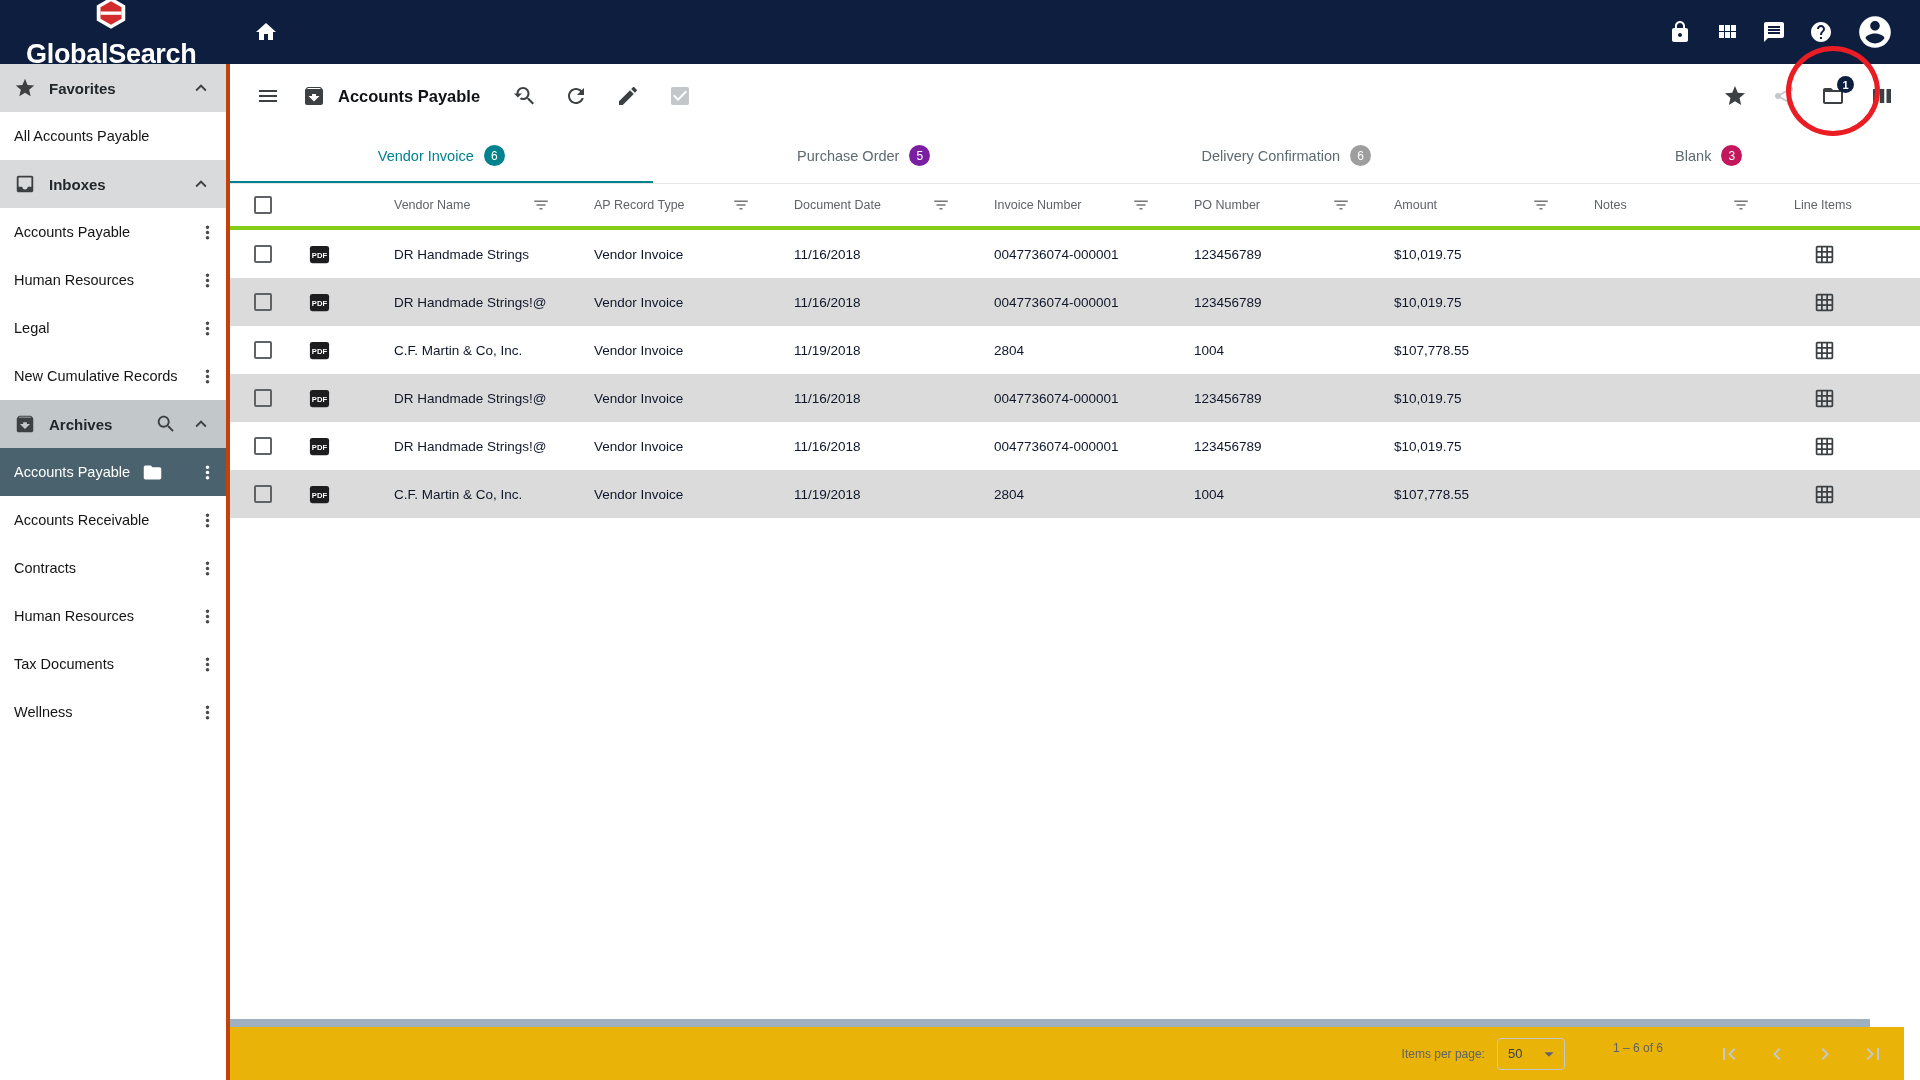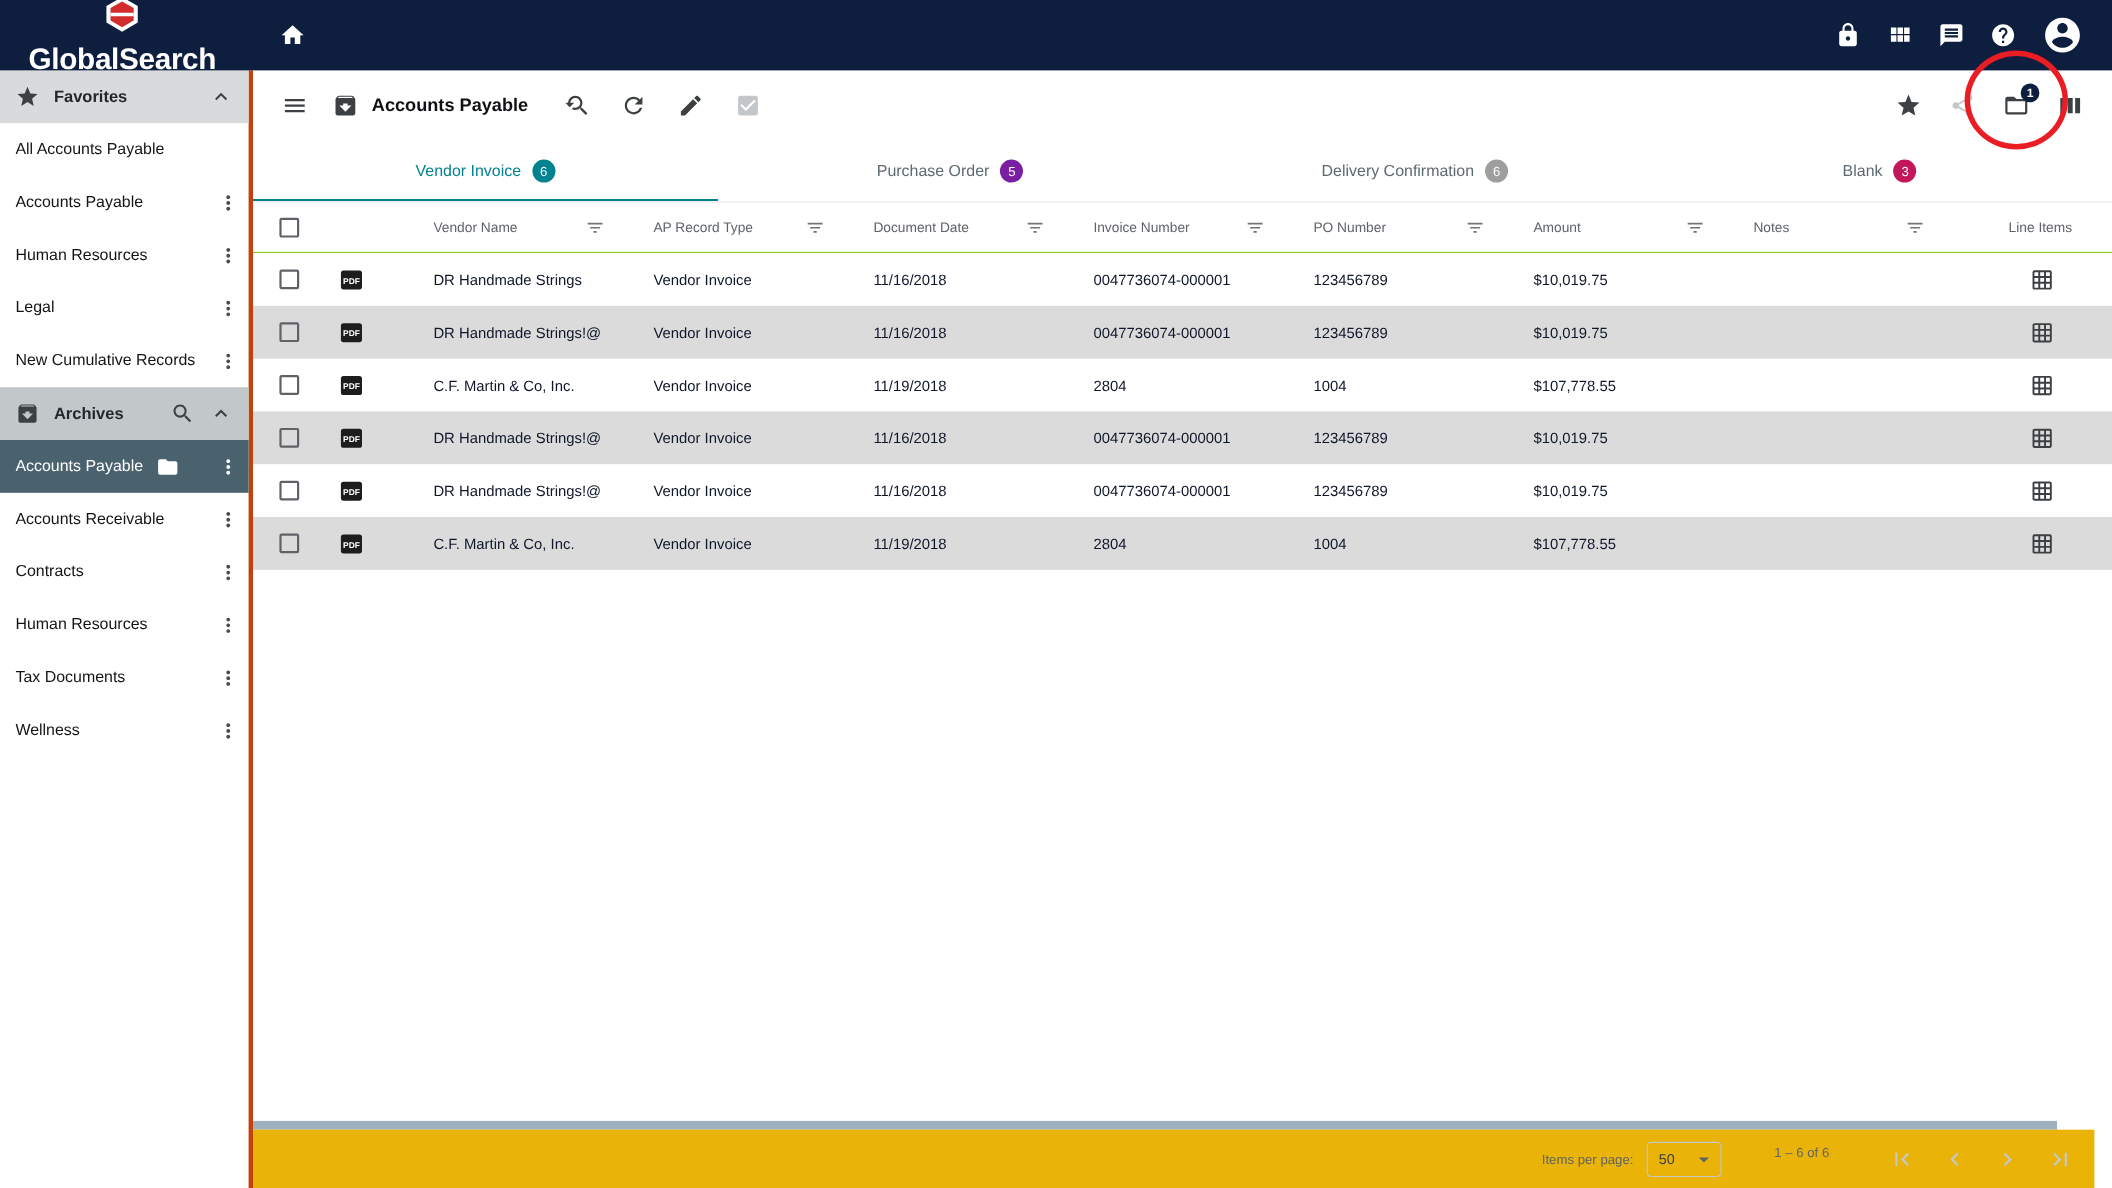--- a/index.html
+++ b/index.html
@@ -46,27 +46,27 @@
   .badge-dot { position:absolute; top:-8px; right:-9px; width:17px; height:17px; border-radius:50%; background:#0d1e3f; color:#fff; font-size:11px; font-weight:bold; display:flex; align-items:center; justify-content:center; }
 
   
   .tabs { height:56px; display:flex; border-bottom:1px solid #e6e6e6; }
   .tab { flex:1; display:flex; align-items:center; justify-content:center; gap:10px; font-size:14.5px; color:#5d6a70; cursor:pointer; }
   .tab.active { color:#00838f; box-shadow:inset 0 -2px 0 #00838f; }
   .tab-badge { min-width:21px; height:21px; border-radius:50%; color:#fff; font-size:12px; display:flex; align-items:center; justify-content:center; }
   .b0 { background:#00838f; } .b1 { background:#7b1fa2; } .b2 { background:#9e9e9e; } .b3 { background:#c2185b; }
 
   
-  .thead { height:46px; display:flex; align-items:center; padding-left:24px; border-bottom:1px solid #84cc16; font-size:12.5px; color:#5f6368; }
+  .thead { height:46px; display:flex; align-items:center; padding-left:24px; border-bottom:4px solid #84cc16; font-size:12.5px; color:#5f6368; }
   .trow { height:48px; display:flex; align-items:center; padding-left:24px; font-size:13.5px; color:#0f172a; cursor:pointer; }
   .trow.alt { background:#dbdbdb; }
   .c-check { width:52px; flex:none; display:flex; align-items:center; }
   .c-pdf { width:88px; flex:none; display:flex; align-items:center; }
   .c-col { width:200px; flex:none; display:flex; align-items:center; justify-content:space-between; padding-right:44px; }
-  .c-last { flex:1; display:flex; align-items:center;margin-left:32px; }
+  .c-last { flex:1; display:flex; align-items:center; }
   .checkbox { width:18px; height:18px; border:2px solid #5f6368; border-radius:2px; display:inline-block; background:transparent; cursor:pointer; }
   .filter-ic { width:18px; height:18px; color:#757575; cursor:pointer; }
   .pdf-ic { width:27px; height:23px; color:#1d1d1f; }
   .grid-ic { width:21px; height:21px; color:#3c4043; margin-left:20px; }
 
   
   .hscroll { position:absolute; left:0; bottom:53px; height:8px; width:1640px; background:#9fb0bf; cursor:pointer; }
   .pagination { position:absolute; left:0; right:16px; bottom:0; height:53px; display:flex; align-items:center; justify-content:flex-end; color:#5f6368; font-size:12px; padding-right:19px; background:#eab308; }
   .pg-select { width:68px; height:32px; border:1px solid #c4c7c5; border-radius:4px; display:flex; align-items:center; justify-content:space-between; padding:0 4px 0 10px; margin-left:12px; font-size:13px; color:#3c4043; cursor:pointer; }
   .pg-select .ic { width:22px; height:22px; color:#5f6368; }
@@ -227,20 +227,30 @@
     <span>Favorites</span>
     <span class="spacer"></span>
     <svg class="ic">
         <use href="#i-chevron-up"></use>
       </svg>
   </div>
   <div class="side-item">
     <span class="lbl">All Accounts Payable</span>
   </div>
 
+  <div class="sec">
+    <svg class="ic">
+        <use href="#i-inbox"></use>
+      </svg>
+    <span>Inboxes</span>
+    <span class="spacer"></span>
+    <svg class="ic">
+        <use href="#i-chevron-up"></use>
+      </svg>
+  </div>
   <div class="side-item">
     <span class="lbl">Accounts Payable</span>
     <button>
         <svg class="ic">
           <use href="#i-kebab"></use>
         </svg>
       </button>
   </div>
   <div class="side-item">
     <span class="lbl">Human Resources</span>

